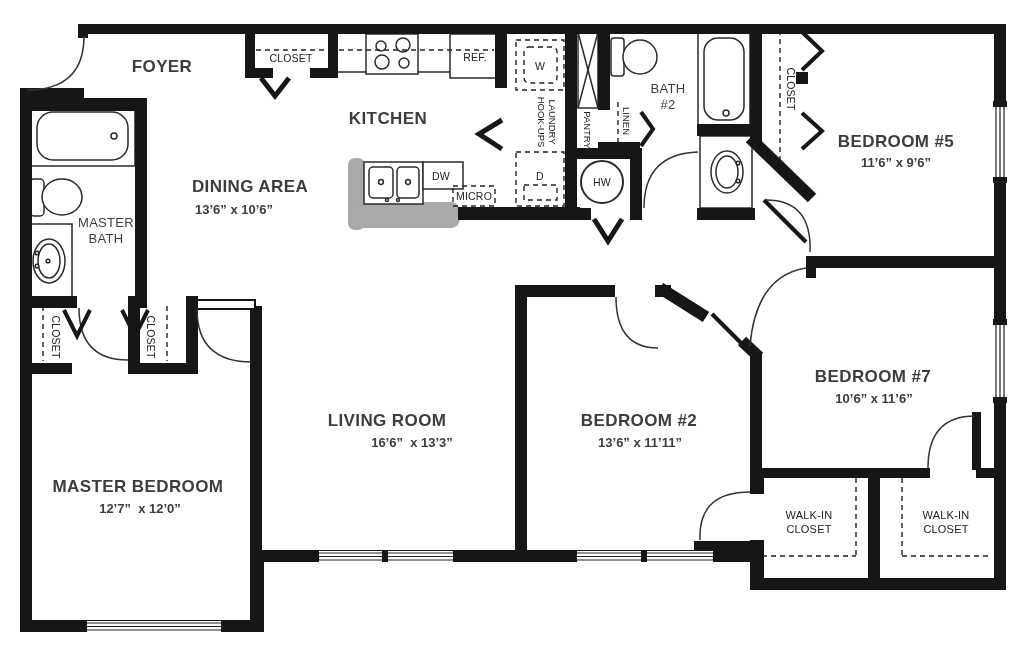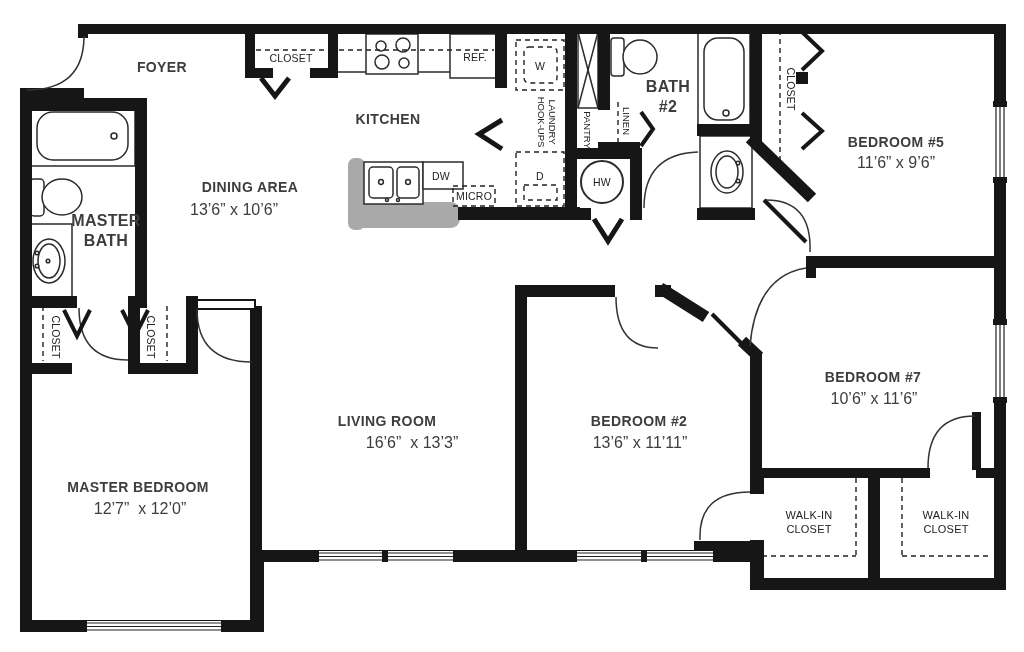--- a/index.html
+++ b/index.html
@@ -1,22 +1,22 @@
 <!DOCTYPE html>
 <html><head>
 <meta charset="utf-8">
 <style>
   html,body{margin:0;padding:0;background:#fff;}
   #plan{position:relative;width:1024px;height:652px;background:#fff;overflow:hidden;
         font-family:"Liberation Sans",sans-serif;color:#3a3a3a;}
   #plan svg{position:absolute;left:0;top:0;}
   .lbl{position:absolute;transform:translate(-50%,-50%);text-align:center;white-space:pre;line-height:1.2;}
-  .room{font-size:14px;font-weight:700;letter-spacing:.4px;color:#3d3d3d;}
-  .room2{font-size:16px;font-weight:700;letter-spacing:.3px;color:#3d3d3d;}
-  .dims{font-size:16px;font-weight:400;color:#3d3d3d;}
+  .room{font-size:17px;font-weight:700;letter-spacing:.4px;color:#3d3d3d;}
+  .room2{font-size:13px;font-weight:400;letter-spacing:.3px;color:#3d3d3d;}
+  .dims{font-size:13px;font-weight:700;color:#3d3d3d;}
   .small{font-size:10.5px;font-weight:400;color:#222;letter-spacing:.2px;}
   .tiny{font-size:9.5px;font-weight:400;color:#222;}
   .rot{transform:translate(-50%,-50%) rotate(90deg);}
   .two span{display:block;}
 </style>
 </head>
 <body>
 
 <div id="plan">
 <svg width="1024" height="652" viewBox="0 0 1024 652">

